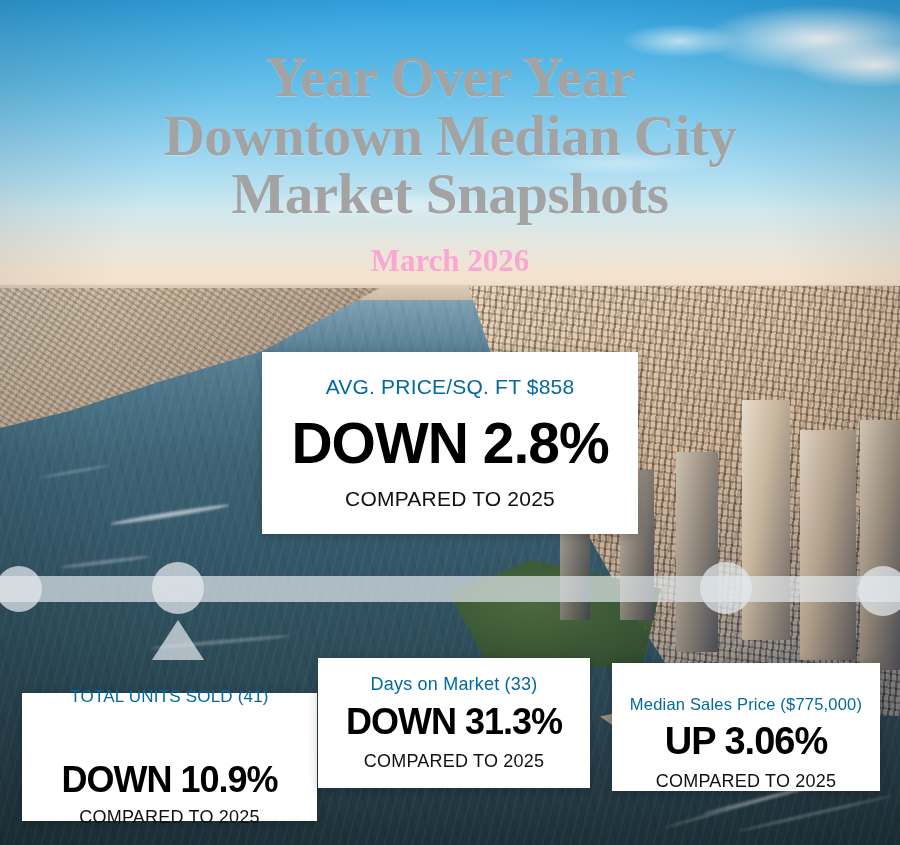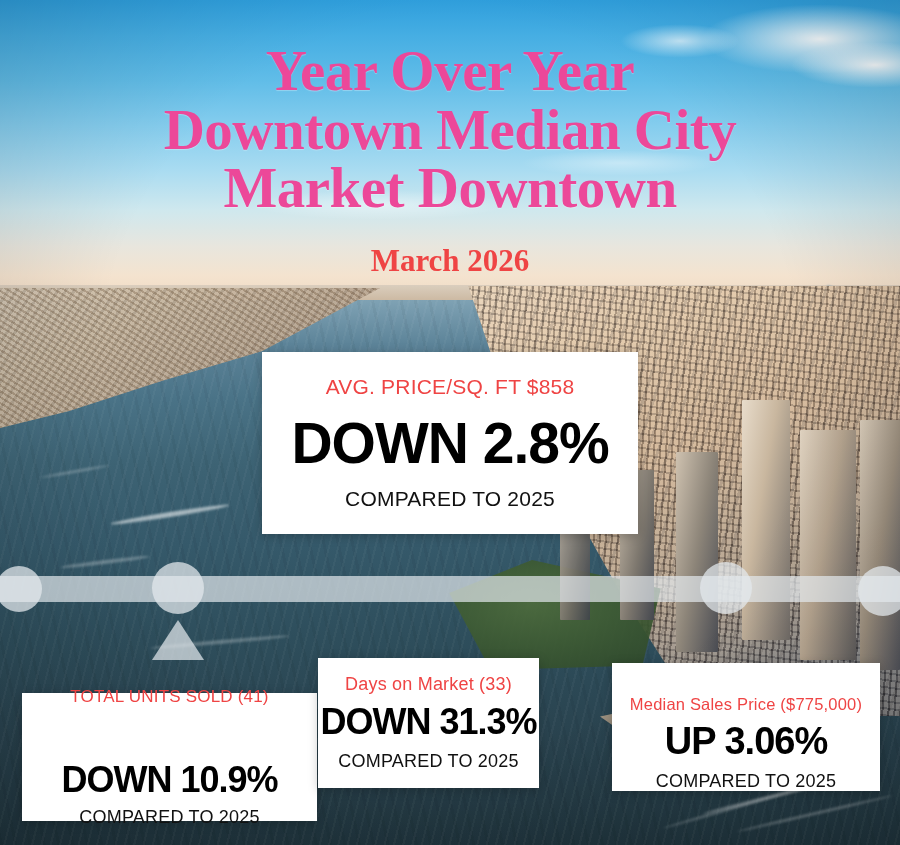--- a/index.html
+++ b/index.html
@@ -137,38 +137,38 @@
     opacity:.9;
   }
   .bg-vignette {
     position:absolute; inset:0;
     background:radial-gradient(ellipse at 50% 45%, rgba(0,0,0,0) 55%, rgba(0,0,0,.16) 100%);
     pointer-events:none;
   }
 
   
   .headline {
-    position:absolute; left:0; top:42px; width:900px;
+    position:absolute; left:0; top:48px; width:900px;
     text-align:center;
     font-family:"Liberation Serif", "DejaVu Serif", serif;
-    color:#ec4899;
+    color:#a3a3a3;
     font-weight:700;
     line-height:1.03;
     letter-spacing:-0.5px;
     text-shadow:0 1px 1px rgba(255,255,255,.30);
   }
   .hl-line { display:block; font-size:57px; }
   .hl-line.l2 { font-size:57px; }
   .subhead {
     position:absolute; left:0; top:243px; width:900px;
     text-align:center;
     font-family:"Liberation Serif","DejaVu Serif",serif;
     font-weight:700;
     font-size:31px;
-    color:#ef4444;
+    color:#f9a8d4;
   }
 
   
   .timeline {
     position:absolute; left:0; top:576px; width:900px; height:26px;
     background:rgba(226,232,236,.70);
   }
   .node {
     position:absolute; border-radius:50%;
     background:rgba(226,232,236,.74);
@@ -190,41 +190,41 @@
   
   .card {
     position:absolute;
     background:#ffffff;
     display:flex; flex-direction:column;
     align-items:center; justify-content:center;
     text-align:center;
     box-shadow:0 2px 10px rgba(0,0,0,.22);
   }
   .card .label {
-    color:#ef4444; letter-spacing:.2px;
+    color:#0369a1; letter-spacing:.2px;
   }
   .card .value {
     font-weight:700; color:#000; letter-spacing:-1px;
   }
   .card .compare {
     color:#111; letter-spacing:.2px;
   }
 
   
   #card-hero {
     left:262px; top:352px; width:376px; height:182px;
     padding:12px 10px;
   }
   #card-hero .label   { font-size:21px; margin-bottom:11px; }
   #card-hero .value   { font-size:57px; margin-bottom:11px; }
   #card-hero .compare { font-size:21px; }
 
   
   #card-units { left:22px;  top:693px; width:295px; height:128px; }
-  #card-dom   { left:318px; top:658px; width:221px; height:130px; }
+  #card-dom   { left:318px; top:658px; width:272px; height:130px; }
   #card-price { left:612px; top:663px; width:268px; height:128px; }
 
   #card-units .label,
   #card-dom .label,
   #card-price .label { font-size:17px; margin-bottom:6px; }
   #card-dom .label   { font-size:18px; }
   #card-price .label { font-size:16.5px;margin-top:32px; }
 
   #card-units .value { font-size:36px; margin-bottom:6px;margin-top:46px; }
   #card-dom .value   { font-size:36px; margin-bottom:8px; }
@@ -269,21 +269,21 @@
     <div class="wake w4"></div>
     <div class="wake w5"></div>
     <div class="wake w6"></div>
     <div class="wake w7"></div>
     <div class="bg-vignette"></div>
   </div>
 
   <div class="headline">
     <span class="hl-line l1">Year Over Year</span>
     <span class="hl-line l2">Downtown Median City</span>
-    <span class="hl-line l3">Market Downtown</span>
+    <span class="hl-line l3">Market Snapshots</span>
   </div>
   <div class="subhead">March 2026</div>
 
   <div class="timeline"></div>
   <div class="node n1"></div>
   <div class="node n2"></div>
   <div class="node n3"></div>
   <div class="node n4"></div>
   <div class="pointer p1"></div>
 

